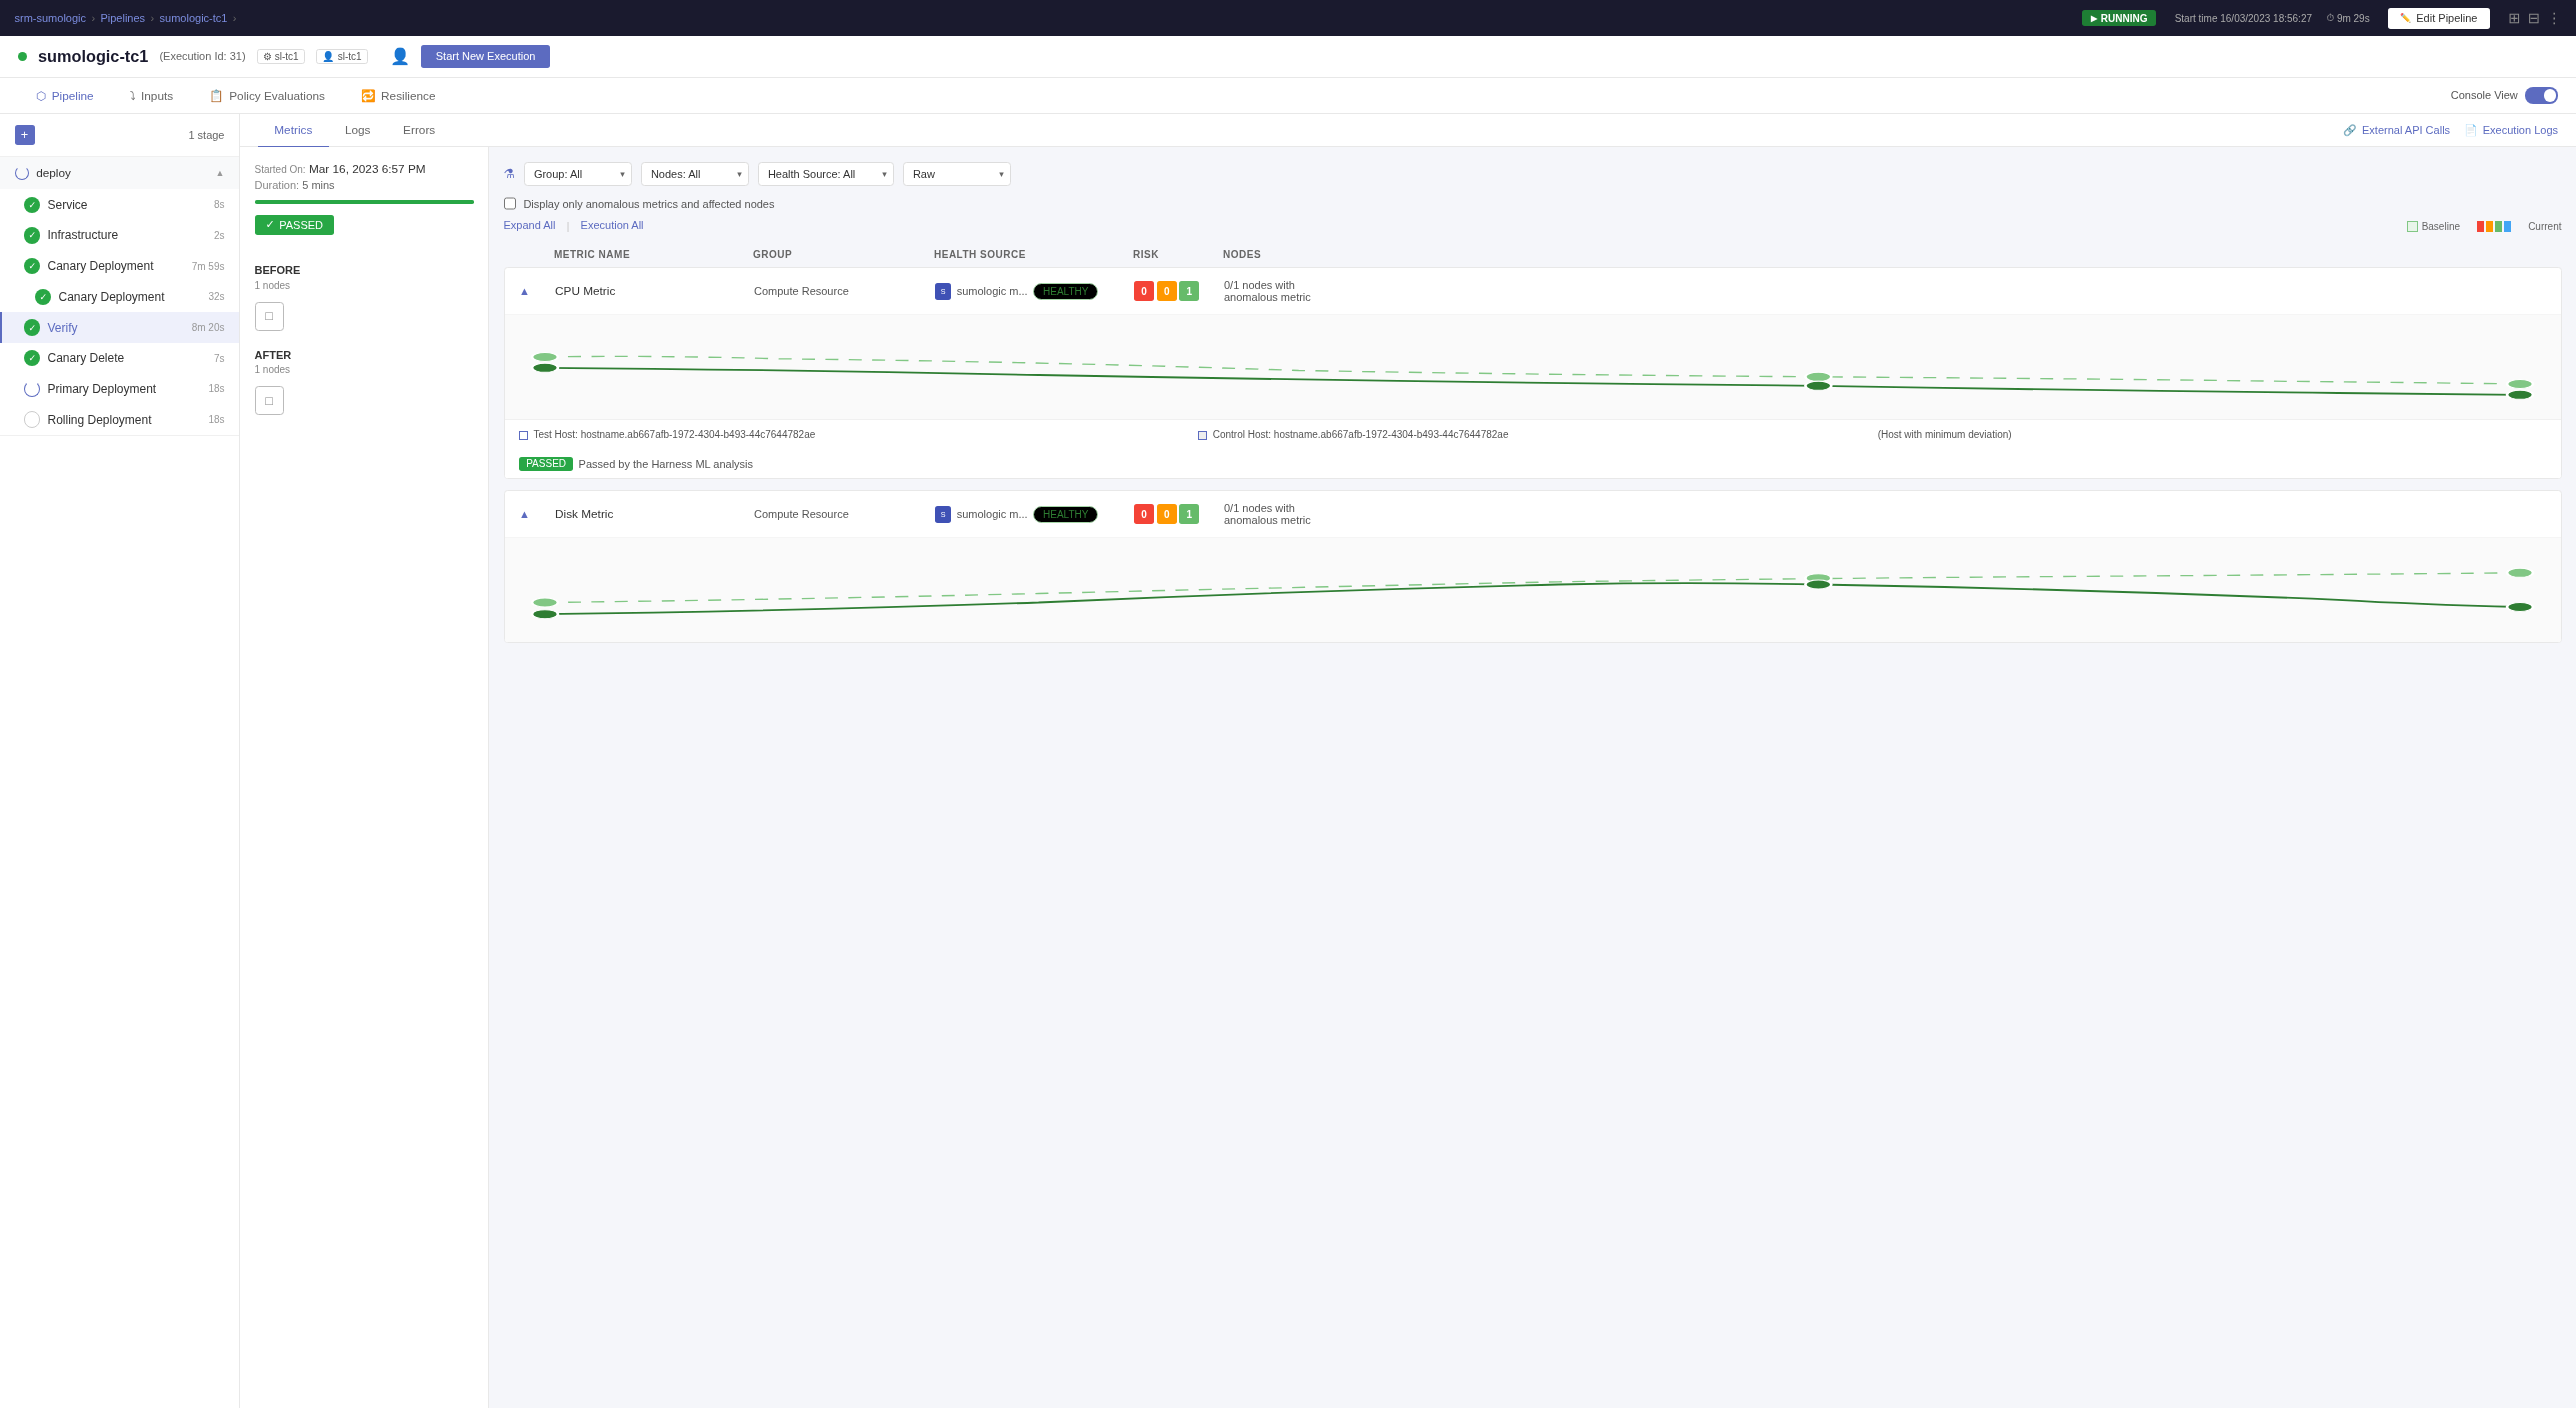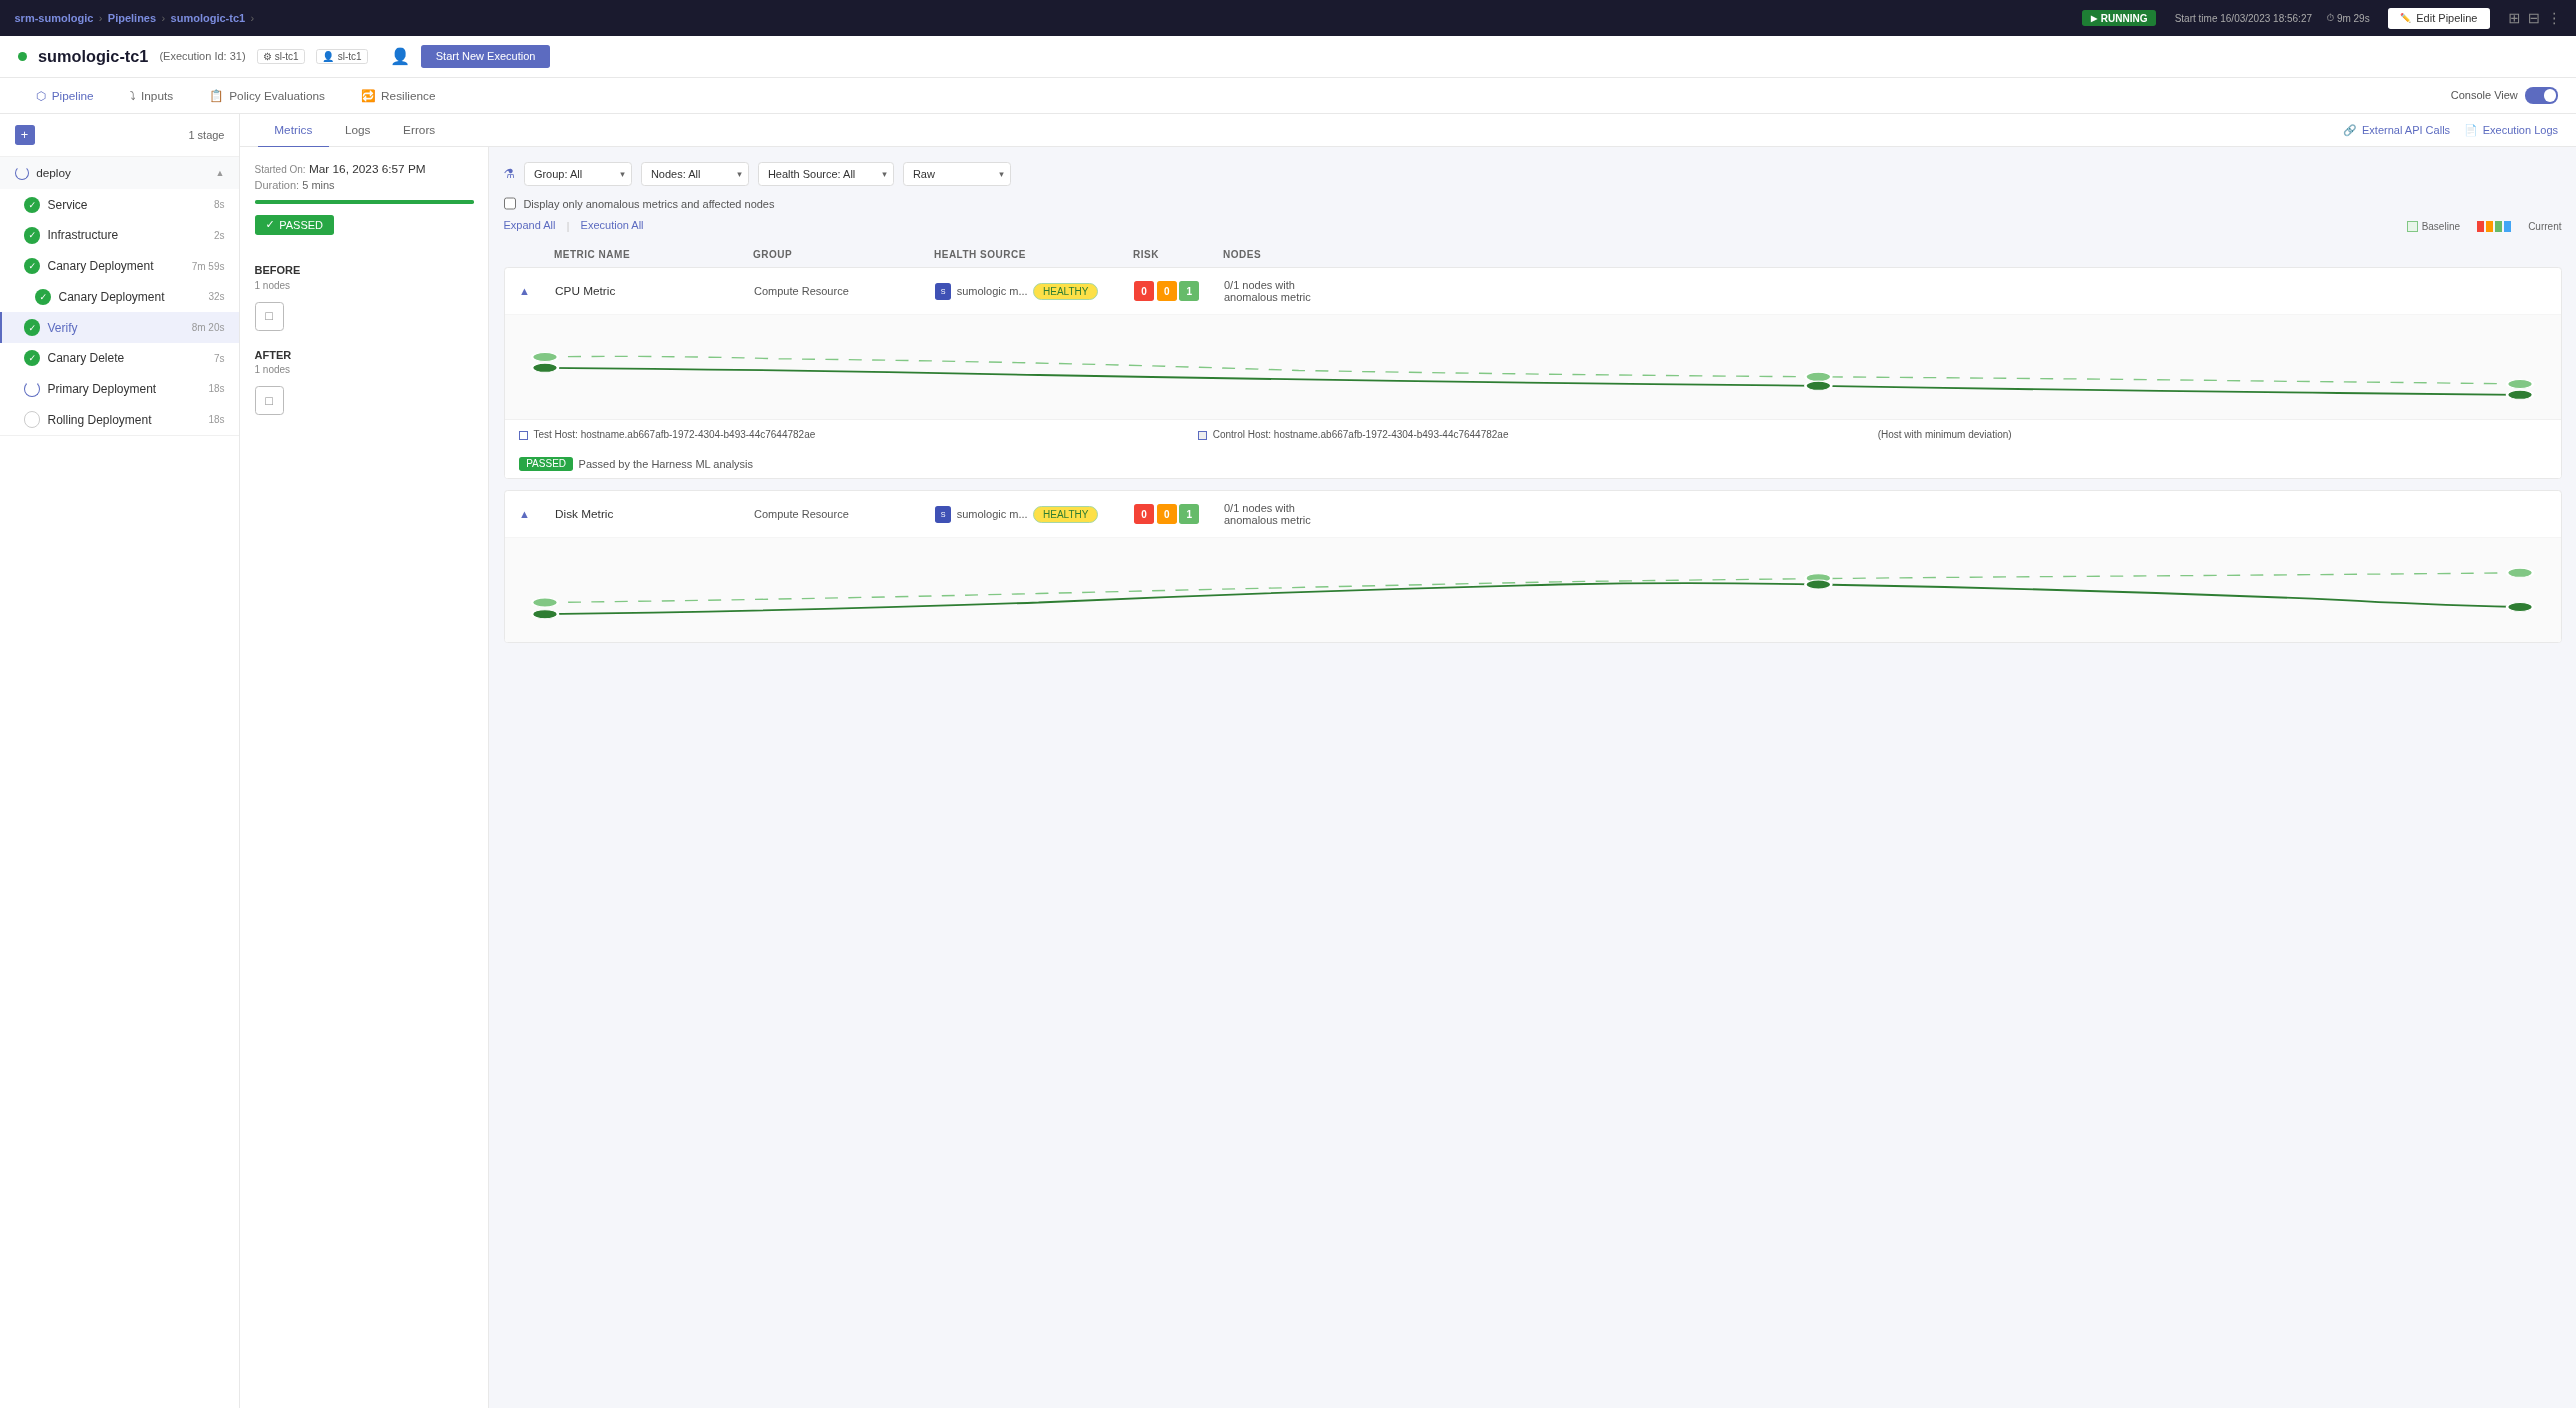--- a/index.html
+++ b/index.html
@@ -1,21 +1,21 @@
 <!DOCTYPE html>
 <html style="font-size:14.5px"><head>
   <meta charset="utf-8">
   <style>
     * { box-sizing: border-box; margin: 0; padding: 0; }
     body { font-family: -apple-system, BlinkMacSystemFont, 'Segoe UI', sans-serif; font-size: 11.8px; background: #f5f6fa; color: #1a1a2e; overflow: hidden; }
 
     
     .top-nav { background: #1a1a2e; color: #ccc; height: 36px; display: flex; align-items: center; padding: 0 14.5px; gap: 7.2px; }
     .top-nav .breadcrumb { display: flex; align-items: center; gap: 5.4px; font-size: 11px; color: #aaa; }
-    .top-nav .breadcrumb a { color: #7b8cde; text-decoration: none; font-weight: bold; }
+    .top-nav .breadcrumb a { color: #7b8cde; text-decoration: none; }
     .top-nav .breadcrumb span { color: #666; }
     .top-nav .spacer { flex: 1; }
     .status-badge { background: #1e7e34; color: #fff; border-radius: 2.7px; padding: 2.7px 9px; font-size: 10px; font-weight: 600; display: flex; align-items: center; gap: 3.6px; }
     .status-badge::before { content: '▶'; font-size: 8.1px; }
     .start-time { font-size: 10px; color: #aaa; margin-left: 11px; }
     .timer { font-size: 10px; color: #aaa; margin-left: 7.2px; display: flex; align-items: center; gap: 2.7px; }
     .edit-btn { background: #fff; color: #333; border: none; border-radius: 2.7px; padding: 4.5px 12.7px; font-size: 11px; font-weight: 500; cursor: pointer; margin-left: 11px; display: flex; align-items: center; gap: 4.5px; }
     .edit-btn::before { content: '✏️'; font-size: 9px; }
     .top-icons { display: flex; align-items: center; gap: 7.2px; margin-left: 11px; color: #888; font-size: 14.5px; }
 
@@ -100,21 +100,21 @@
     .table-header { display: grid; grid-template-columns: 36px 199px 181px 199px 90px 108px 1fr; padding: 7.2px 14.5px; font-size: 10px; font-weight: 600; color: #666; text-transform: uppercase; letter-spacing: 0.5px; }
 
     
     .metric-card { background: #fff; border-radius: 3.6px; margin-bottom: 11px; border: 0.9px solid #e8e8e8; overflow: hidden; }
     .metric-row { display: grid; grid-template-columns: 36px 199px 181px 199px 90px 108px 1fr; align-items: center; padding: 11px 14.5px; border-bottom: 0.9px solid #f5f5f5; }
     .metric-expand { color: #5c6bc0; cursor: pointer; font-size: 11px; }
     .metric-name { font-size: 11.8px; font-weight: 500; color: #333; }
     .metric-group { font-size: 11px; color: #555; }
     .health-source { font-size: 11px; color: #555; display: flex; align-items: center; gap: 5.4px; }
     .health-icon { width: 16.3px; height: 16.3px; background: #3f51b5; border-radius: 2.7px; display: flex; align-items: center; justify-content: center; color: #fff; font-size: 7.2px; }
-    .healthy-badge { background: #fde047; color: #2e7d32; border: 0.9px solid #a5d6a7; border-radius: 11px; padding: 1.8px 9px; font-size: 10px; font-weight: 500; }
+    .healthy-badge { background: #000000; color: #2e7d32; border: 0.9px solid #a5d6a7; border-radius: 11px; padding: 1.8px 9px; font-size: 10px; font-weight: 500; }
     .risk-badges { display: flex; gap: 2.7px; }
     .risk-badge { width: 20px; height: 20px; border-radius: 2.7px; display: flex; align-items: center; justify-content: center; font-size: 10px; font-weight: 600; color: #fff; }
     .rb-red { background: #f44336; }
     .rb-orange { background: #ff9800; }
     .nodes-text { font-size: 11px; color: #555; }
 
     
     .chart-area { padding: 14.5px; background: #fafafa; }
     .chart-svg { width: 100%; height: 72px; }
 

